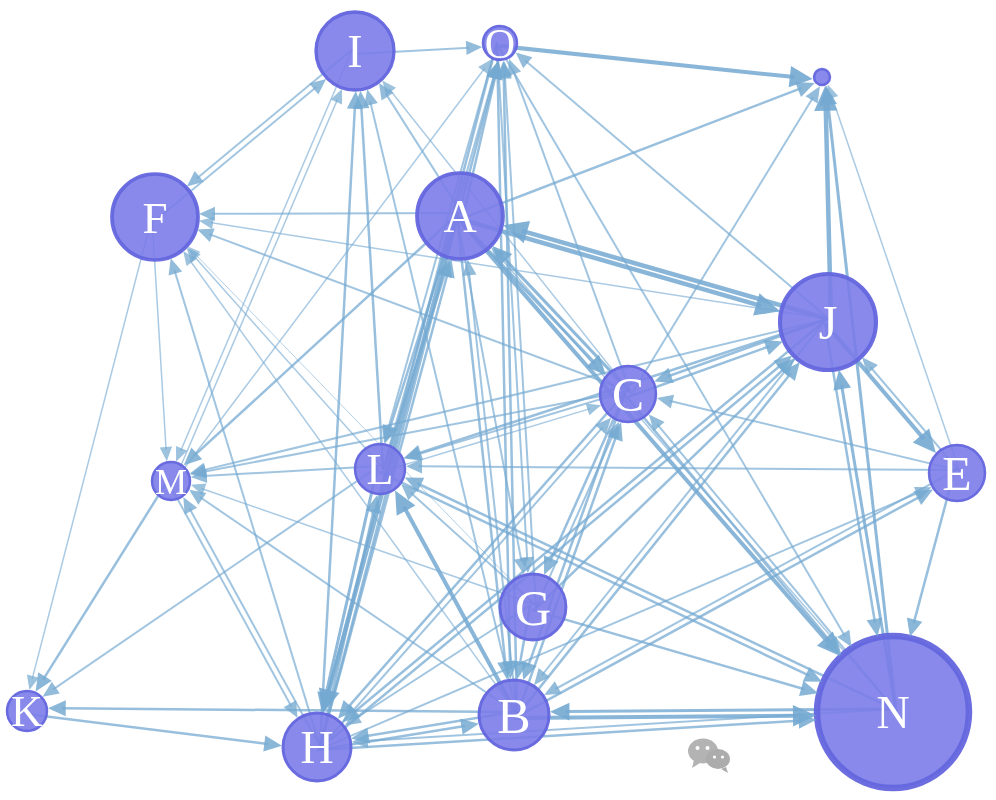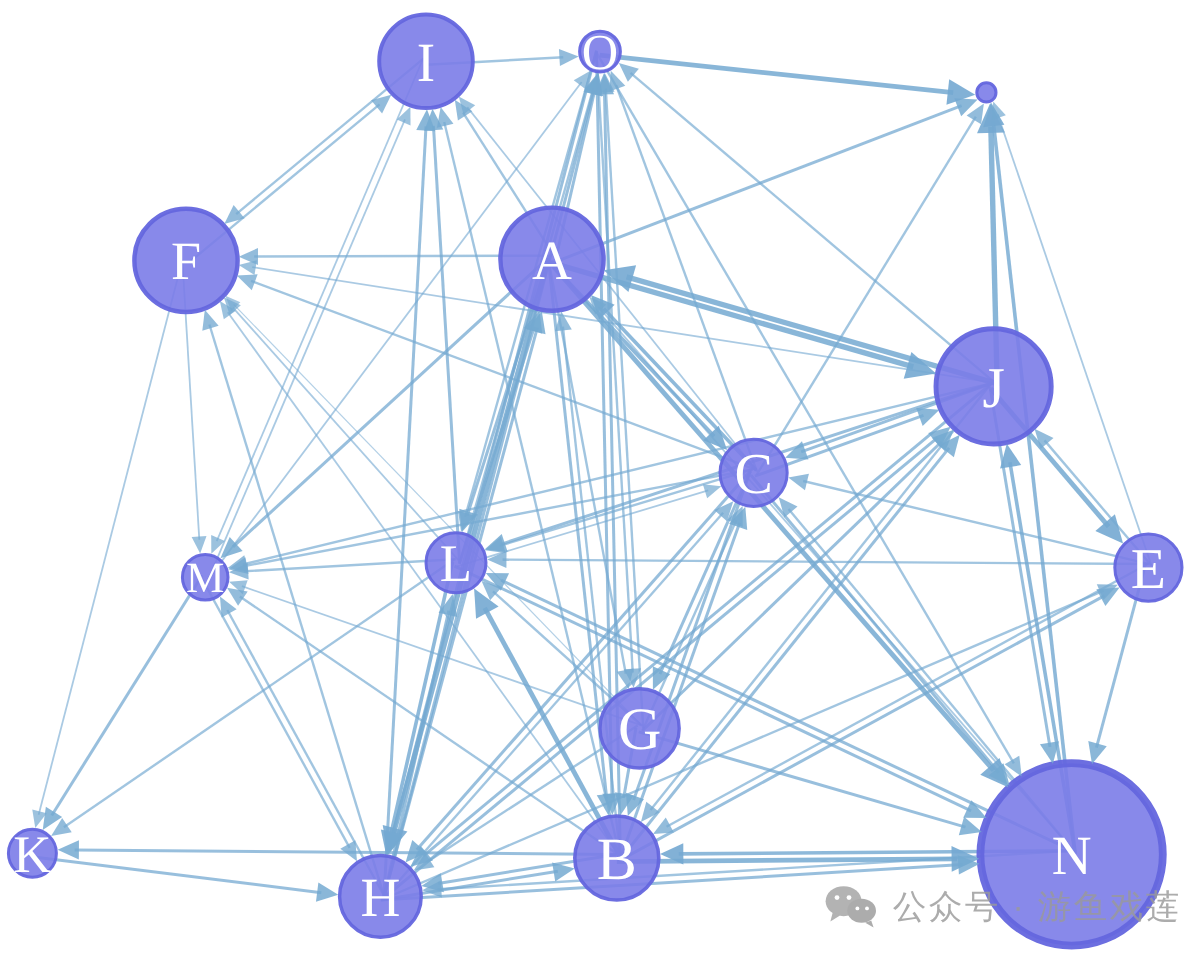--- a/index.html
+++ b/index.html
@@ -316,14 +316,13 @@
       <ellipse cx="17" cy="14" rx="15" ry="12.5" fill="#a3a3a3"></ellipse>
       <path d="M8 23 L6 31 L14 26 Z" fill="#a3a3a3"></path>
       <circle cx="11.5" cy="11" r="2" fill="#ffffff"></circle>
       <circle cx="21.5" cy="11" r="2" fill="#ffffff"></circle>
       <ellipse cx="32" cy="22" rx="12" ry="10" fill="#9b9b9b"></ellipse>
       <path d="M40 30 L42 36 L35 32 Z" fill="#9b9b9b"></path>
       <circle cx="28.5" cy="20" r="1.6" fill="#ffffff"></circle>
       <circle cx="36.5" cy="20" r="1.6" fill="#ffffff"></circle>
     </svg>
   </span>
-  <span>公众号 · 游鱼戏莲</span>
 </div>
 
 </body></html>

